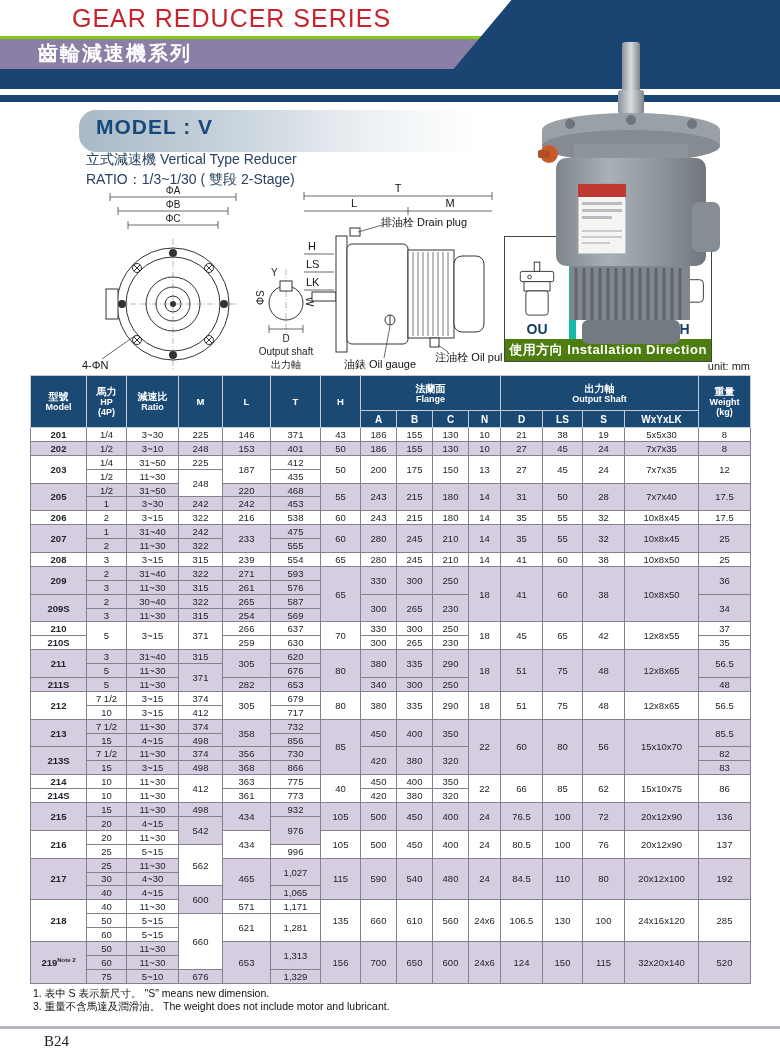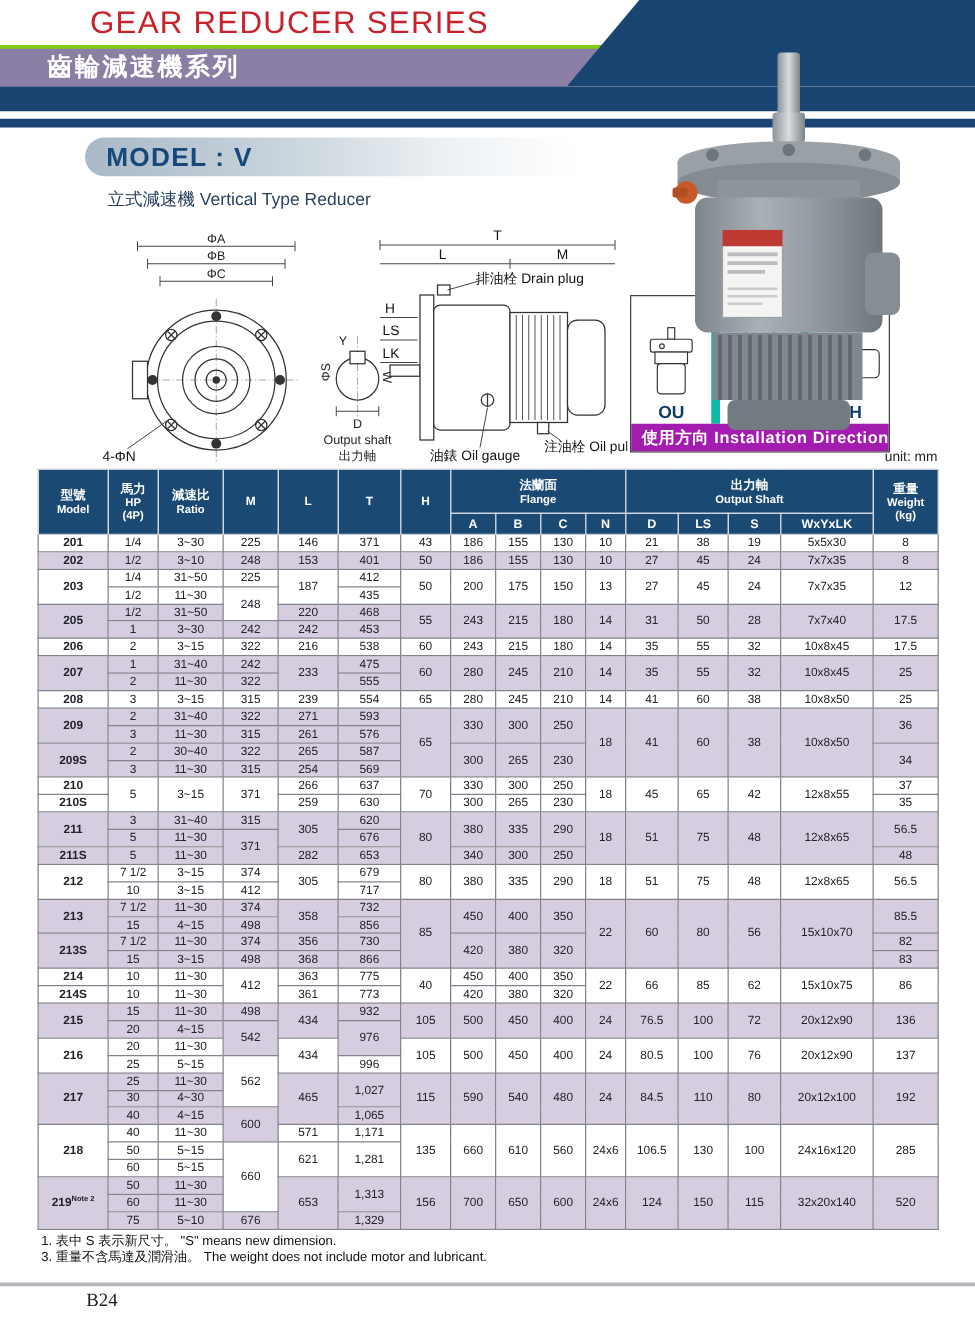--- a/index.html
+++ b/index.html
@@ -7,61 +7,61 @@
         font-family:"Liberation Sans",sans-serif;color:#222;}
   
   .title-en{position:absolute;left:38px;top:4px;font-size:25px;letter-spacing:1px;color:#c8232c;font-weight:500;margin-left:34px;}
   .band-purple{position:absolute;left:0;top:36px;width:780px;height:30px;background:#8c7fa5;border-top:3px solid #84cc16;z-index:1;}
   .band-purple .zh{position:absolute;left:38px;top:1px;font-size:20px;font-weight:bold;color:#fff;letter-spacing:2px;}
   .corner-navy{position:absolute;top:0;right:0;width:340px;height:69px;background:#1a4471;
                clip-path:polygon(21% 0,100% 0,100% 100%,4% 100%);z-index:2;}
   .band-navy{position:absolute;left:0;top:69px;width:780px;height:20px;background:#1a4471;}
   .line-navy{position:absolute;left:0;top:95px;width:780px;height:7px;background:#1a4471;}
   
-  .model-pill{position:absolute;left:68px;top:110px;width:395px;height:31px;border-radius:17px 5px 5px 17px;
+  .model-pill{position:absolute;left:79px;top:110px;width:395px;height:42px;border-radius:17px 5px 5px 17px;
               background:linear-gradient(90deg,#a9b9c7 0%,#c9d4dc 40%,#eef2f5 75%,#fff 100%);z-index:2;}
   .model-pill span{display:block;padding-left:17px;line-height:33px;font-size:21px;font-weight:bold;color:#16497b;letter-spacing:1px;}
   .sub1{position:absolute;left:86px;top:151px;font-size:14px;color:#28425f;}
   .sub2{position:absolute;left:86px;top:171px;font-size:14px;color:#28425f;}
   
   svg text{font-family:"Liberation Sans",sans-serif;}
   .fig{position:absolute;}
   .dim{stroke:#444;stroke-width:0.8;fill:none;}
   .ln{stroke:#333;stroke-width:1;fill:none;}
   .lnf{stroke:#333;stroke-width:1;fill:#fff;}
   .cl{stroke:#888;stroke-width:0.6;stroke-dasharray:6 2 1 2;fill:none;}
   .lab{font-size:10px;fill:#222;}
   .labB{font-size:11px;fill:#111;}
   
   .install{position:absolute;left:504px;top:236px;width:208px;height:126px;border:1.5px solid #444;
            box-sizing:border-box;background:#fff;z-index:2;display:flex;flex-direction:column;}
   .inst-grid{flex:1;display:flex;}
   .inst-cell{flex:1;border-right:7px solid #14b8a6;display:flex;flex-direction:column;align-items:center;justify-content:flex-end;padding-bottom:1px;}
   .inst-cell:last-child{border-right:none;}
   .inst-cell .lbl{font-size:14px;font-weight:bold;color:#123c66;line-height:18px;}
-  .inst-bar{height:22px;background:#a21caf;color:#fff;font-weight:bold;font-size:13px;text-align:right;line-height:22px;letter-spacing:0.5px;}
+  .inst-bar{height:22px;background:#4d7c0f;color:#fff;font-weight:bold;font-size:13px;text-align:center;line-height:22px;letter-spacing:0.5px;}
   .unit{position:absolute;left:600px;top:360px;width:150px;text-align:right;font-size:11px;color:#222;}
   
   .spec{position:absolute;left:30px;top:375px;width:720px;border-collapse:collapse;table-layout:fixed;
         font-size:9.5px;color:#23232b;}
   .spec th,.spec td{border:1px solid #82828e;text-align:center;vertical-align:middle;padding:0;overflow:hidden;}
   .spec thead th{background:#1a4a74;color:#fff;border:1px solid #c3ccd6;font-weight:bold;}
   .spec thead tr.h1{height:35px;}
   .spec thead tr.h2{height:17px;font-size:10px;}
   .hz{display:block;font-size:10px;line-height:11px;}
   .he{display:block;font-size:9px;line-height:10px;}
   .spec tbody tr{height:13.9px;}
   .spec tbody tr.lav td{background:#d6cde1;}
   .spec tbody td.wbg{background:#fff;}
   .spec tbody td.model{font-weight:bold;}
   .spec tbody td sup{font-size:6px;vertical-align:super;}
   
   .notes{position:absolute;left:33px;top:987px;font-size:10.5px;line-height:12.6px;color:#111;}
   .foot-line{position:absolute;left:0;top:1026px;width:780px;height:3px;background:#b4b8bd;}
-  .pageno{position:absolute;left:44px;top:1033px;font-family:"Liberation Serif",serif;font-size:15px;color:#222;margin-left:25px;}
+  .pageno{position:absolute;left:44px;top:1033px;font-family:"Liberation Serif",serif;font-size:15px;color:#222;}
 </style>
 </head>
 <body>
 
 <div class="page">
 
   <div class="title-en">GEAR REDUCER SERIES</div>
   <div class="band-purple">
     <span class="zh">齒輪減速機系列</span>
   </div>
@@ -121,20 +121,21 @@
       <line x1="186" y1="234" x2="186" y2="286"></line>
         <line x1="194" y1="234" x2="194" y2="286"></line>
     </g>
     <rect x="96" y="286" width="98" height="24" rx="6" fill="#737a80"></rect>
   </svg>
 
   <div class="model-pill">
     <span>MODEL : V</span>
   </div>
   <div class="sub1">立式減速機 Vertical Type Reducer</div>
+  <div class="sub2">RATIO：1/3~1/30 ( 雙段 2-Stage)</div>
 
   <svg class="fig" style="left:78px;top:183px;" width="258" height="192" viewBox="0 0 258 192">
     <line class="dim" x1="32" y1="14" x2="158" y2="14"></line>
       <line class="dim" x1="32" y1="10" x2="32" y2="18"></line>
       <line class="dim" x1="158" y1="10" x2="158" y2="18"></line>
     <text class="lab" x="95" y="11" text-anchor="middle">ΦA</text>
     <line class="dim" x1="40" y1="28" x2="150" y2="28"></line>
       <line class="dim" x1="40" y1="24" x2="40" y2="32"></line>
       <line class="dim" x1="150" y1="24" x2="150" y2="32"></line>
     <text class="lab" x="95" y="25" text-anchor="middle">ΦB</text>

